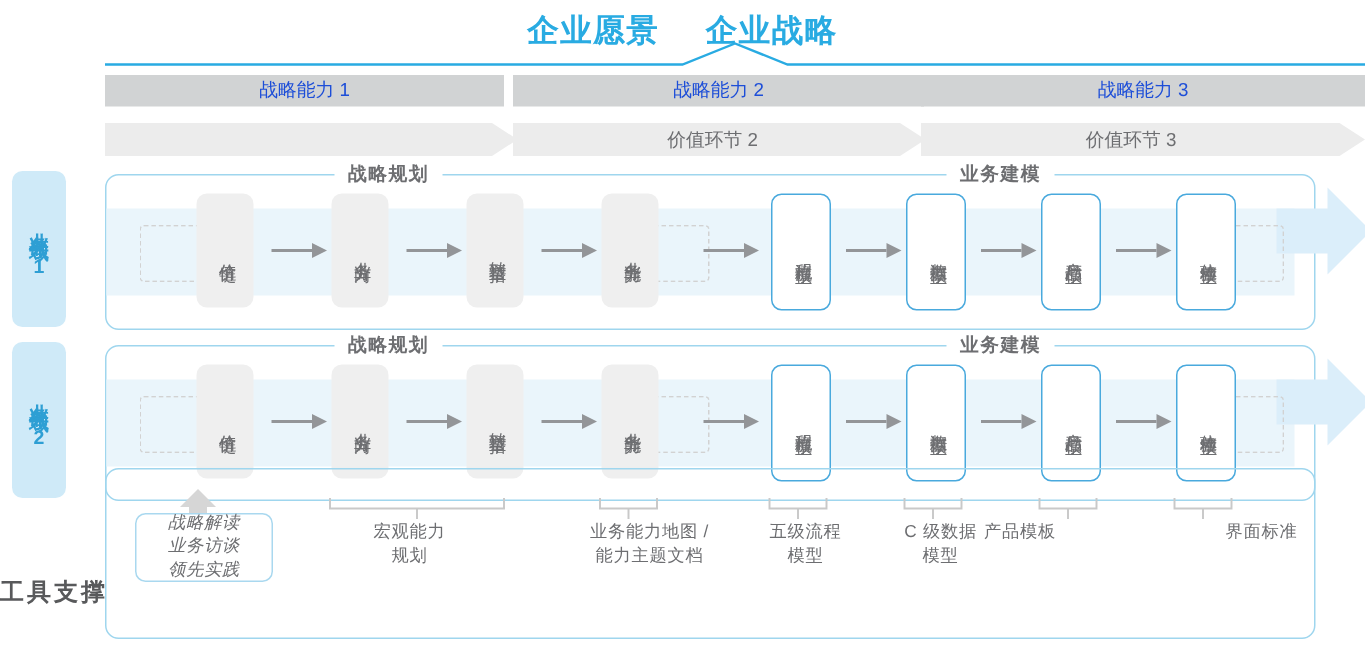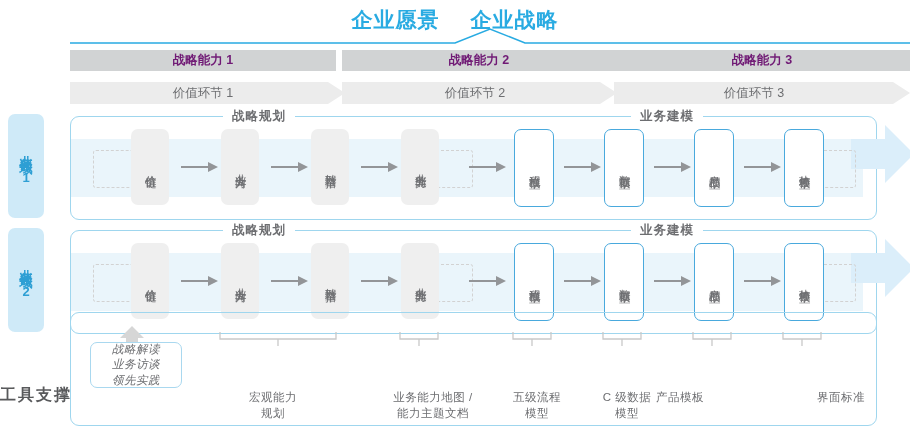--- a/index.html
+++ b/index.html
@@ -16,21 +16,21 @@
     display:inline-block;color:#29abe2;font-weight:bold;font-size:21px;
     letter-spacing:1px;vertical-align:top;
   }
   .t-gap{width:22px;display:inline-block;}
   .peak-svg{position:absolute;left:70px;top:28px;}
 
   
   .cap-bar{position:absolute;height:21px;background:#d1d3d4;}
   .cap-bar .lbl{
     display:block;text-align:center;line-height:21px;font-size:12.5px;
-    font-weight:bold;color:#701a75;
+    font-weight:normal;color:#1d4ed8;
   }
   .vc-row{position:absolute;left:70px;top:82px;width:840px;height:22px;}
   .vc-seg{position:absolute;top:0;height:22px;background:#ececec;}
   .vc-seg .lbl{
     display:block;text-align:center;line-height:22px;font-size:12.5px;
     color:#6d6e71;
   }
 
   
   .side{
@@ -82,21 +82,21 @@
     position:absolute;border:1.3px solid #a9d8ef;border-radius:7px;
     background:#ffffff;display:flex;align-items:center;justify-content:center;
   }
   .tool-box span{
     font-size:11.5px;color:#6d6e71;line-height:1.35;text-align:center;
     letter-spacing:.5px;
     font-style:italic;
   }
   .tool-lbl{
     position:absolute;text-align:center;font-size:11.5px;color:#6d6e71;
-    line-height:1.35;letter-spacing:.5px;margin-top:42px;
+    line-height:1.35;letter-spacing:.5px;
   }
   .footer-box{
     position:absolute;left:70px;top:312px;width:805px;height:112px;
     border:1.4px solid #9fd6ee;border-radius:9px;
   }
   .footer-title{
     position:absolute;left:0;top:385px;width:910px;text-align:left;
     font-size:16px;font-weight:bold;color:#58595b;letter-spacing:2px;
   }
   svg{display:block;overflow:visible;}
@@ -125,23 +125,20 @@
   <div class="cap-bar" style="left:614px;top:50px;width:296px;">
     <span class="lbl">战略能力 3</span>
   </div>
 
   <div class="vc-row">
     <svg width="840" height="22" style="position:absolute;left:0;top:0;">
       <polygon points="0,0 258,0 275,11 258,22 0,22" fill="#ececec"></polygon>
       <polygon points="272,0 530,0 547,11 530,22 272,22" fill="#ececec"></polygon>
       <polygon points="544,0 823,0 840,11 823,22 544,22" fill="#ececec"></polygon>
     </svg>
-    <div class="vc-seg" style="left:0;width:266px;background:transparent;">
-      <span class="lbl">价值环节 1</span>
-    </div>
     <div class="vc-seg" style="left:272px;width:266px;background:transparent;">
       <span class="lbl">价值环节 2</span>
     </div>
     <div class="vc-seg" style="left:544px;width:280px;background:transparent;">
       <span class="lbl">价值环节 3</span>
     </div>
   </div>
 
   <div class="side" style="top:114px;height:104px;">
     <span>业务领域 1</span>

